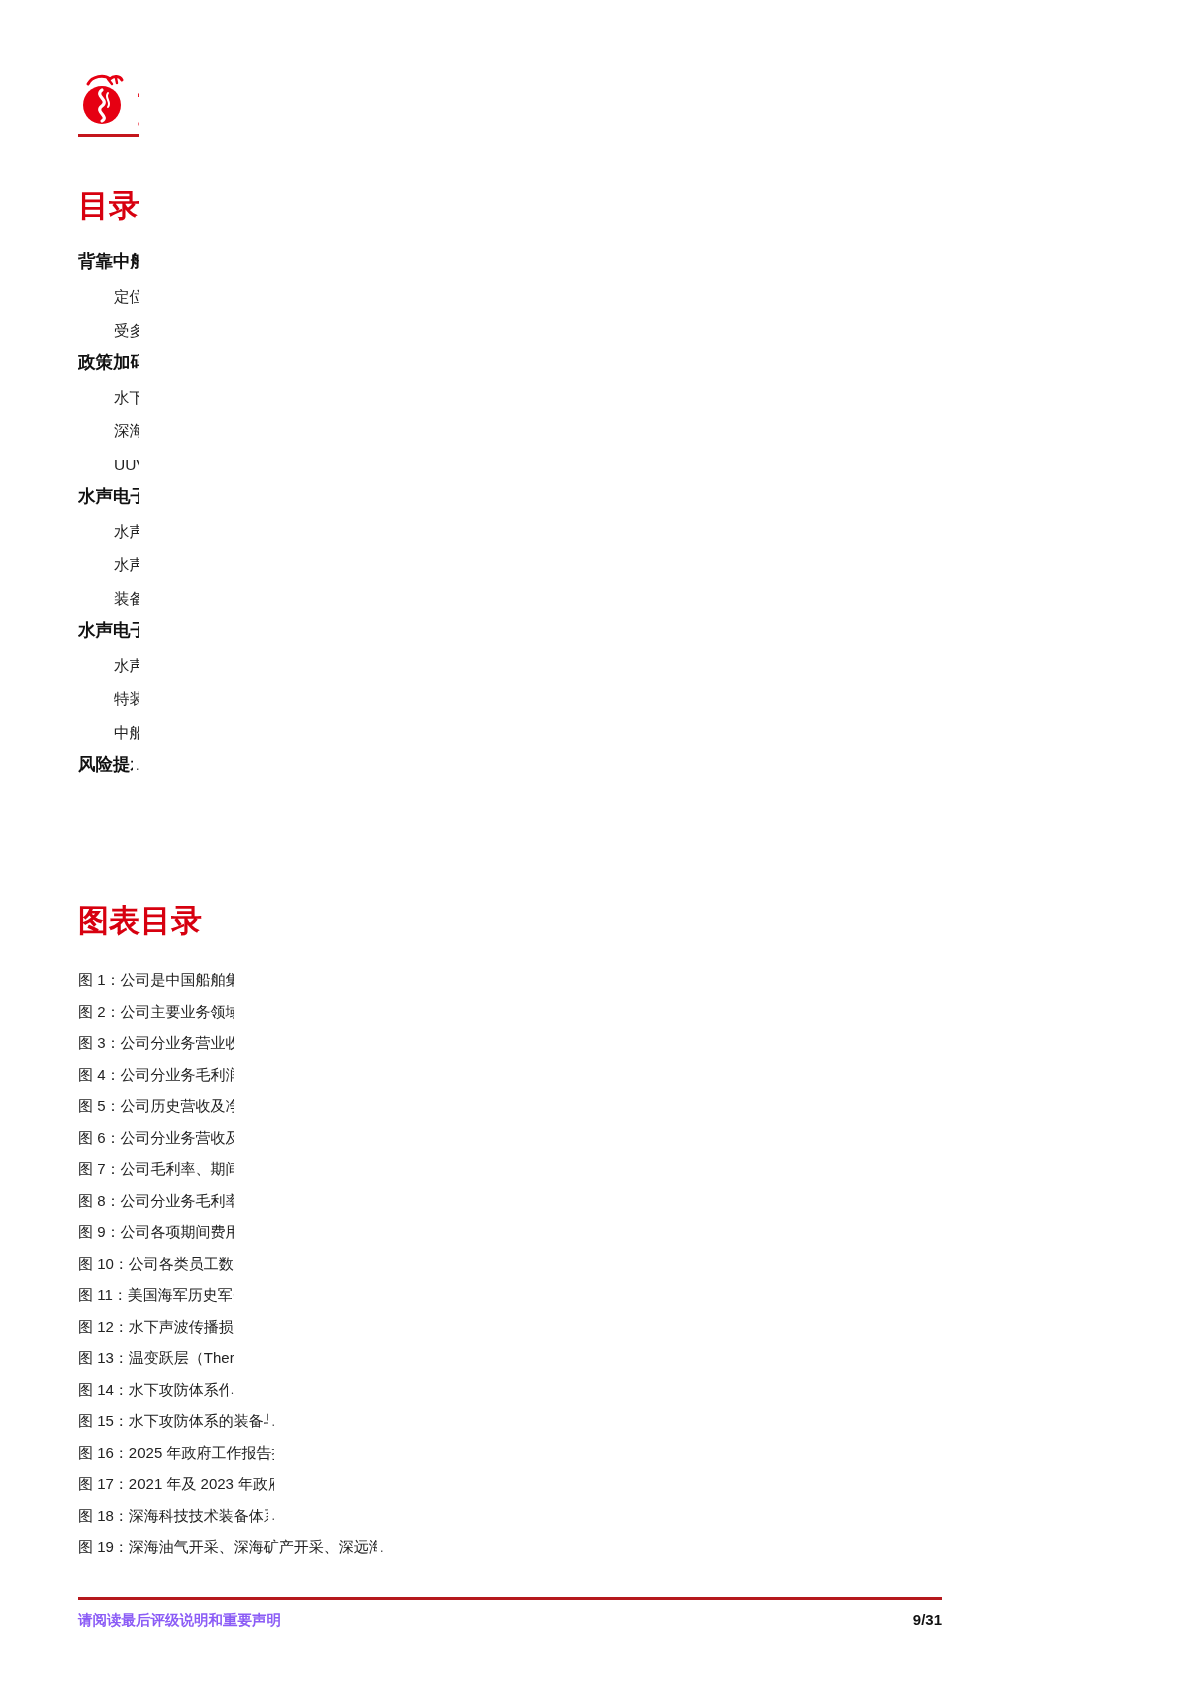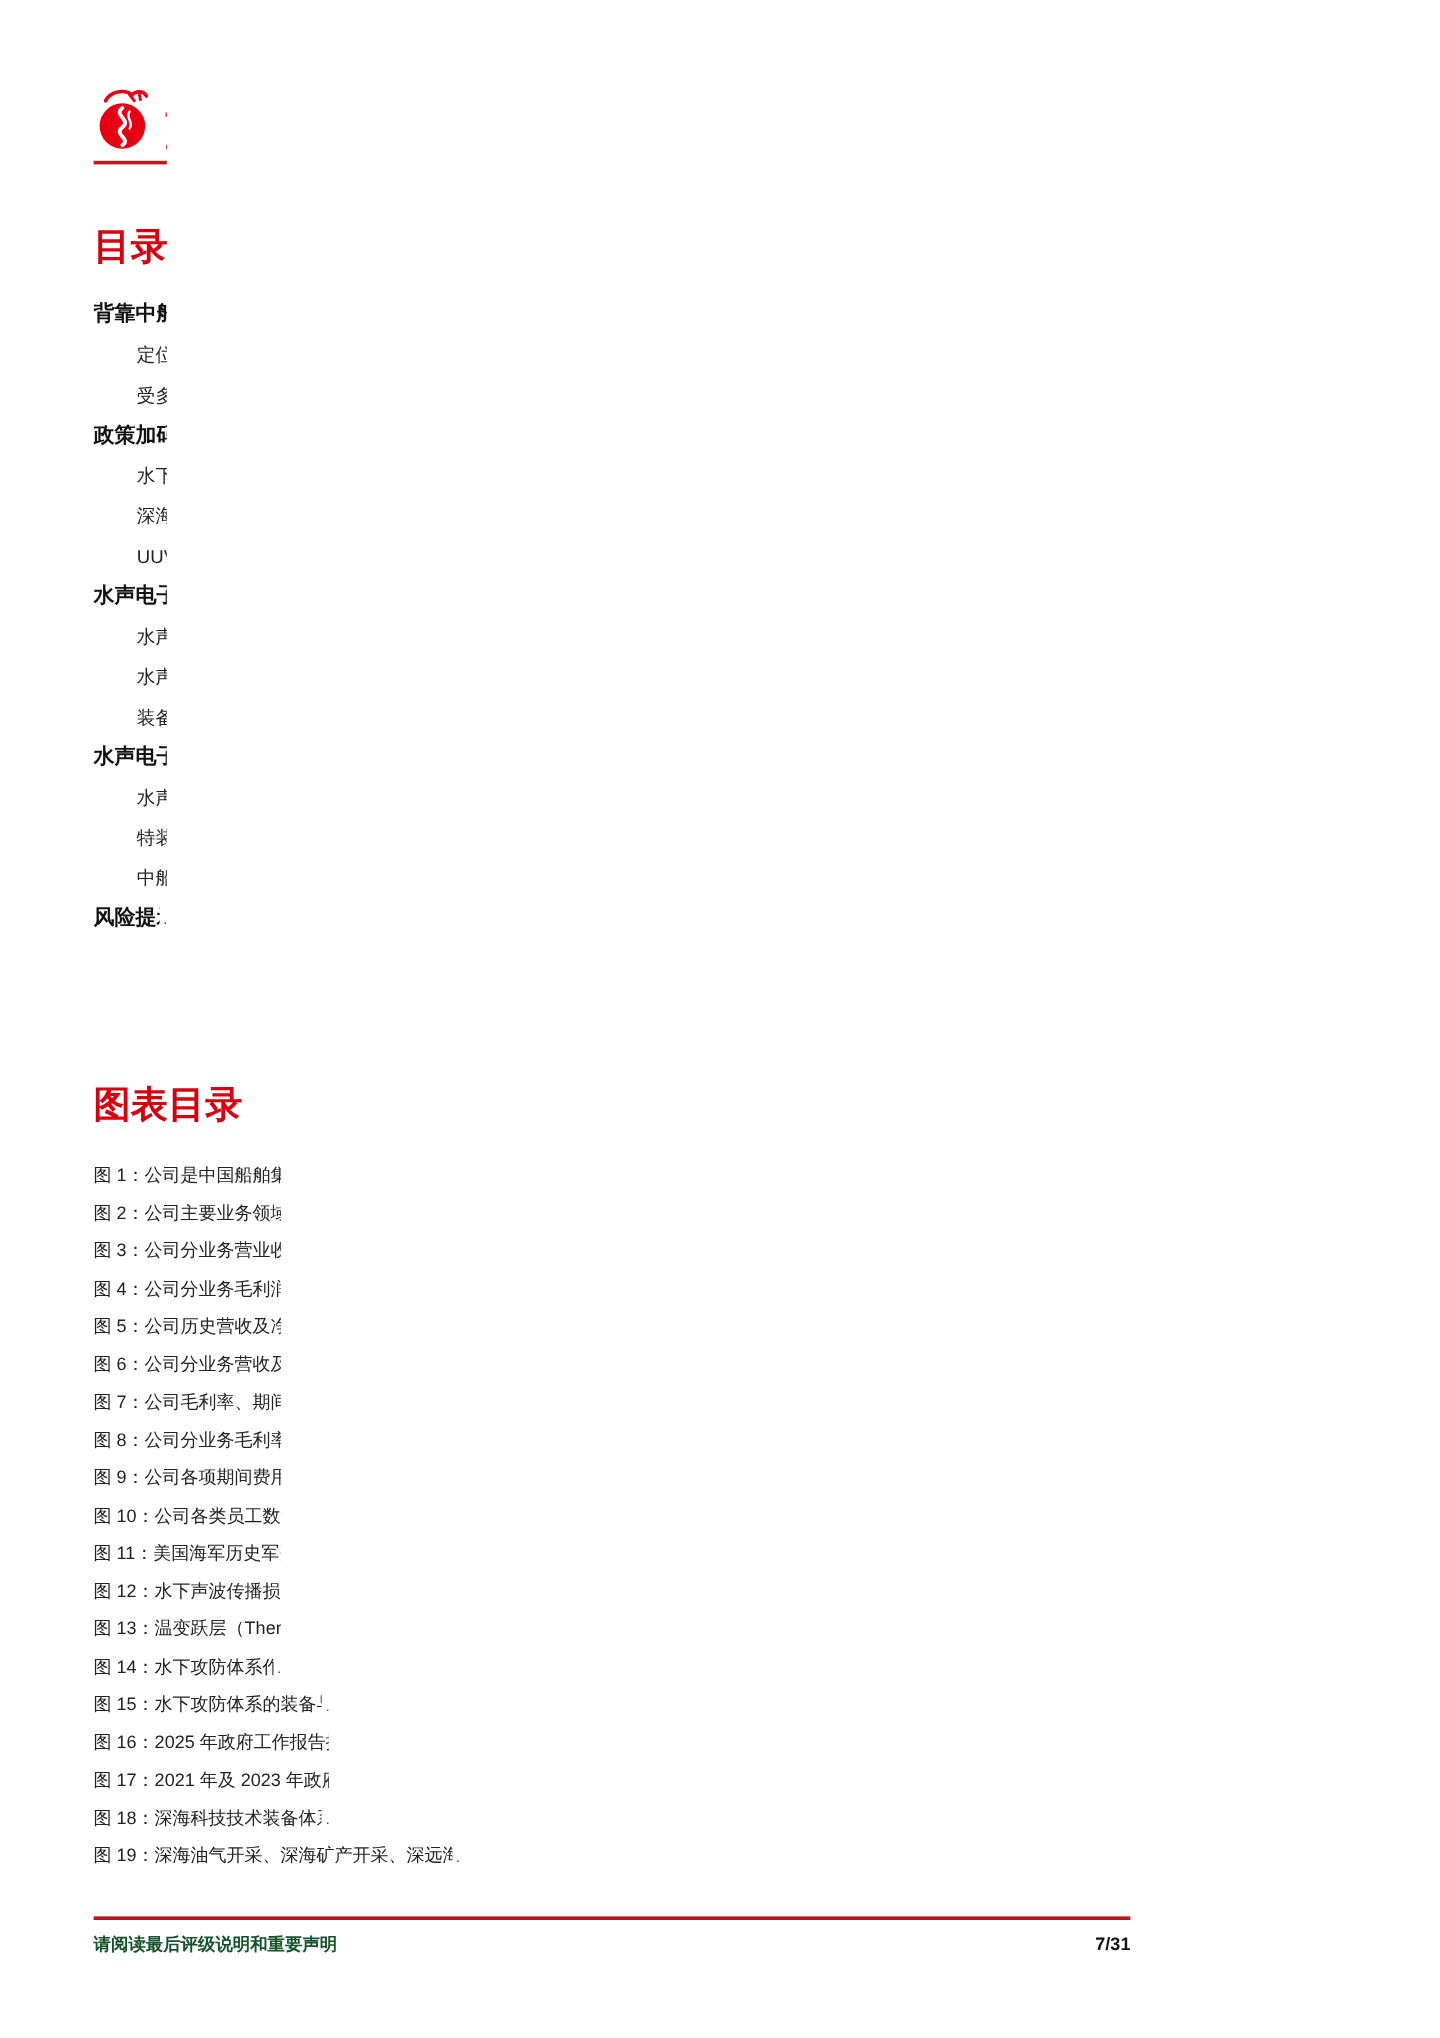--- a/index.html
+++ b/index.html
@@ -69,21 +69,21 @@
   
   .fig-list .row .label,
   .fig-list .row .page{font-size:15px;font-weight:400;color:#222;}
   
   .footer{
     position:absolute;left:78px;right:78px;top:1597px;
     border-top:3px solid #b5181c;
     padding-top:11px;
     display:flex;justify-content:space-between;align-items:baseline;
   }
-  .footer-disclaimer{font-size:14.5px;font-weight:600;color:#14532d;}
+  .footer-disclaimer{font-size:14.5px;font-weight:600;color:#8b5cf6;}
   .footer-page{font-size:15px;font-weight:700;color:#111;}
 </style>
 </head>
 <body>
 
 <div class="page">
 
   <div class="header">
     <div class="brand">
       <span class="brand-logo">
@@ -285,16 +285,16 @@
   </div>
       <div class="row">
     <span class="label">图 19：深海油气开采、深海矿产开采、深远海风力发电是深海科技的重要应用领域</span>
     <span class="leader"></span>
     <span class="page">14</span>
   </div>
     </div>
 
   <div class="footer">
     <span class="footer-disclaimer">请阅读最后评级说明和重要声明</span>
-    <span class="footer-page">7/31</span>
+    <span class="footer-page">9/31</span>
   </div>
 
 </div>
 
 </body></html>

